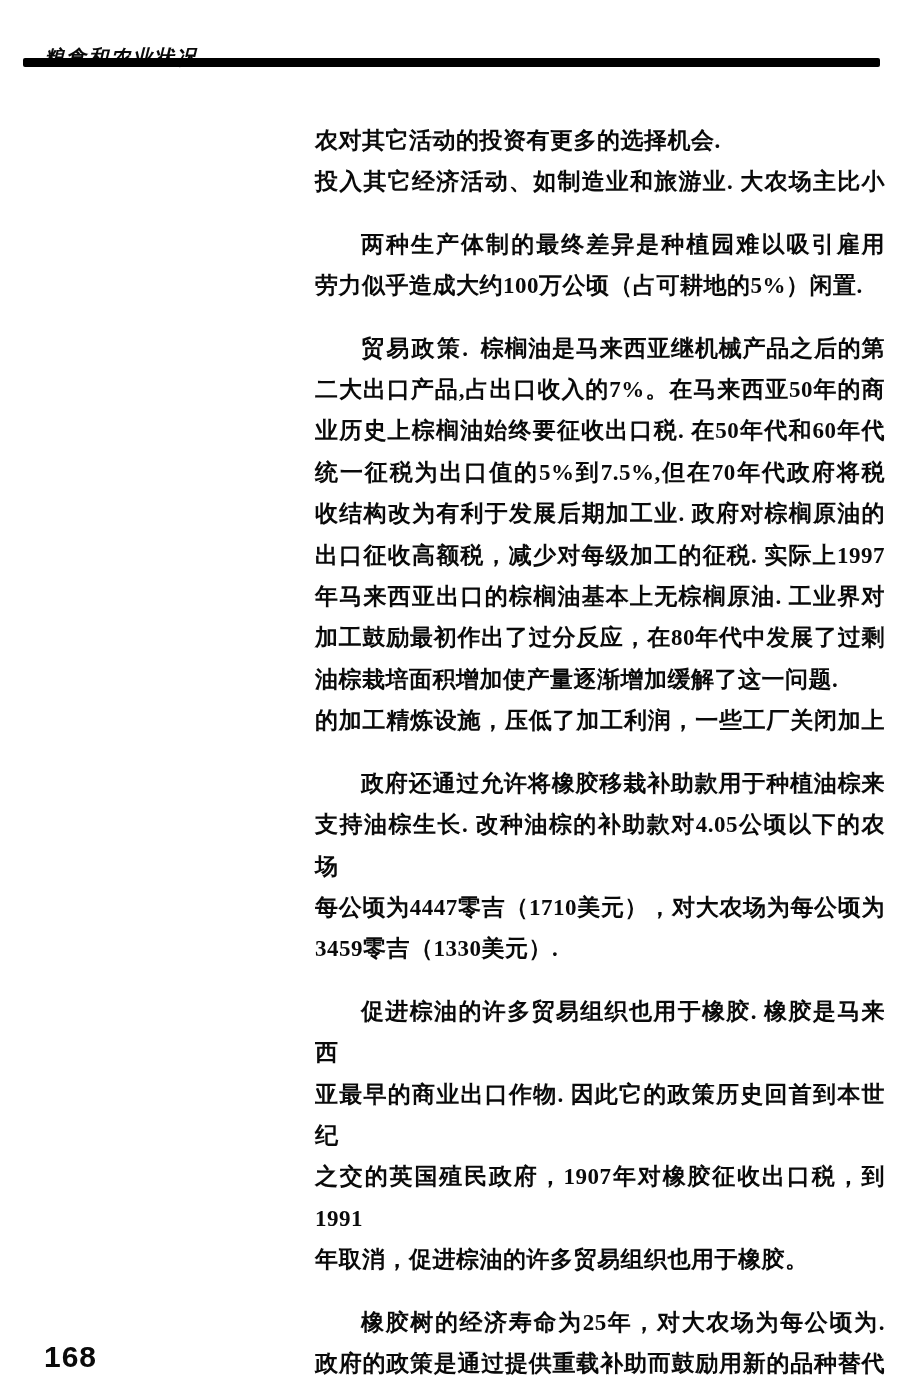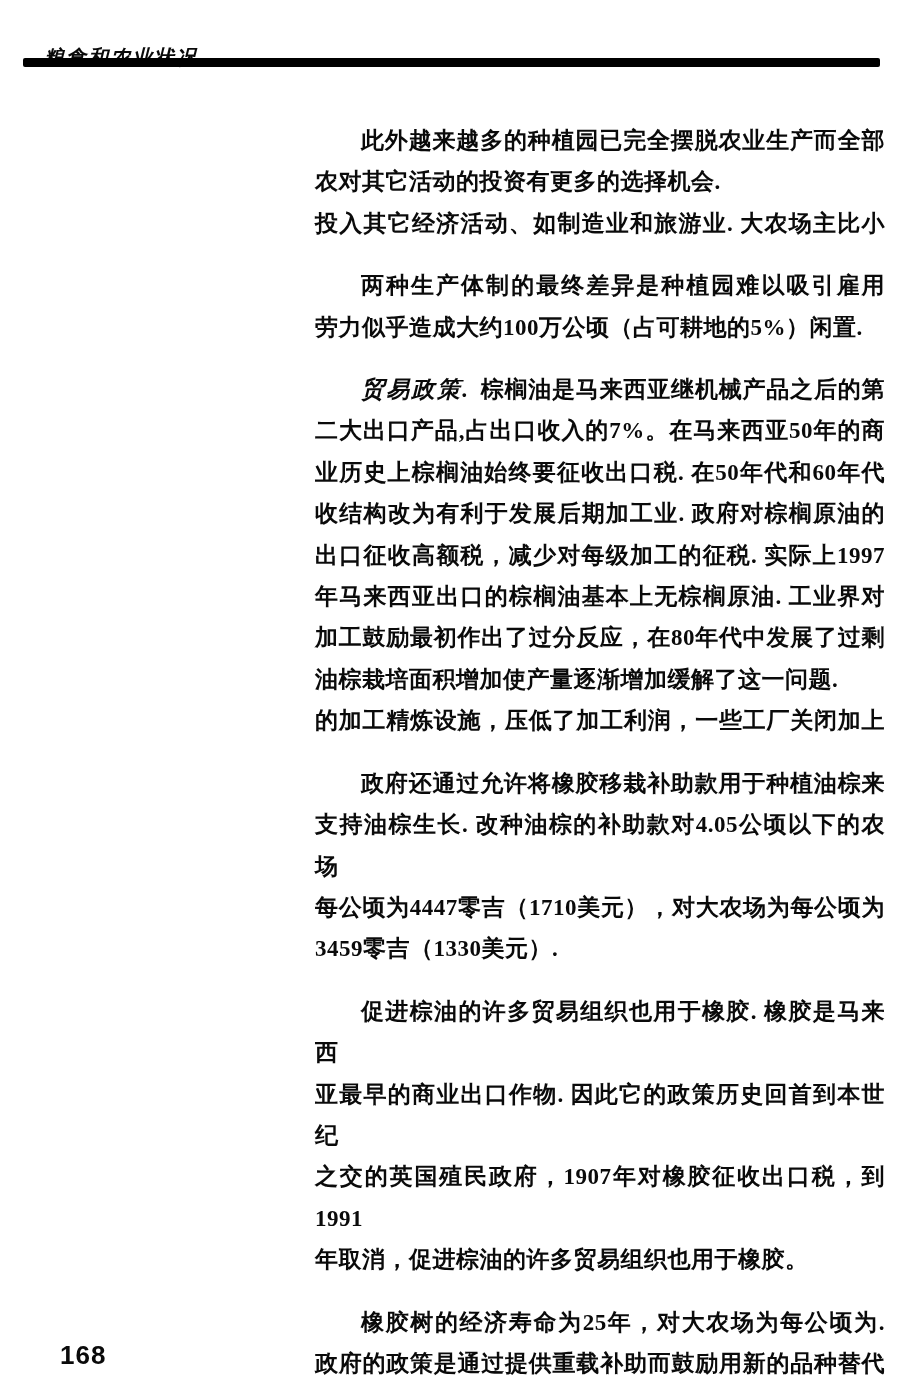--- a/index.html
+++ b/index.html
@@ -55,56 +55,54 @@
     text-justify: inter-character;
   }
   .line.first {
     text-indent: 2em;
   }
   .line.last {
     text-align-last: left;
     -moz-text-align-last: left;
   }
   .lead {
-    font-style: italic;
     margin-right: 0.45em;
     letter-spacing: 2px;
   }
   .page-number {
     position: absolute;
     left: 44px;
     top: 1340px;
     font-family: "Liberation Sans", "DejaVu Sans", sans-serif;
-    font-size: 26px;
+    font-size: 30px;
     font-weight: bold;
     letter-spacing: 1px;
-    margin-left: 16px;
   }
 </style>
 </head>
 <body>
 
 <div class="page">
   <div class="running-title">粮食和农业状况</div>
   <div class="head-rule"></div>
 
   <div class="text-column">
       <div class="para">
-        <div class="line first">此外越来越多的种植园已完全摆脱农业生产而全部</div>
         <div class="line last">农对其它活动的投资有更多的选择机会.</div>
         <div class="line">投入其它经济活动、如制造业和旅游业. 大农场主比小</div>
       </div>
       <div class="para">
         <div class="line first">两种生产体制的最终差异是种植园难以吸引雇用</div>
         <div class="line last">劳力似乎造成大约100万公顷（占可耕地的5%）闲置.</div>
       </div>
       <div class="para">
         <div class="line first"><span class="lead">贸易政策.</span>棕榈油是马来西亚继机械产品之后的第</div>
         <div class="line">二大出口产品,占出口收入的7%。在马来西亚50年的商</div>
         <div class="line">业历史上棕榈油始终要征收出口税. 在50年代和60年代</div>
+        <div class="line">统一征税为出口值的5%到7.5%,但在70年代政府将税</div>
         <div class="line">收结构改为有利于发展后期加工业. 政府对棕榈原油的</div>
         <div class="line">出口征收高额税，减少对每级加工的征税. 实际上1997</div>
         <div class="line">年马来西亚出口的棕榈油基本上无棕榈原油. 工业界对</div>
         <div class="line">加工鼓励最初作出了过分反应，在80年代中发展了过剩</div>
         <div class="line last">油棕栽培面积增加使产量逐渐增加缓解了这一问题.</div>
         <div class="line">的加工精炼设施，压低了加工利润，一些工厂关闭加上</div>
       </div>
       <div class="para">
         <div class="line first">政府还通过允许将橡胶移栽补助款用于种植油棕来</div>
         <div class="line">支持油棕生长. 改种油棕的补助款对4.05公顷以下的农场</div>

